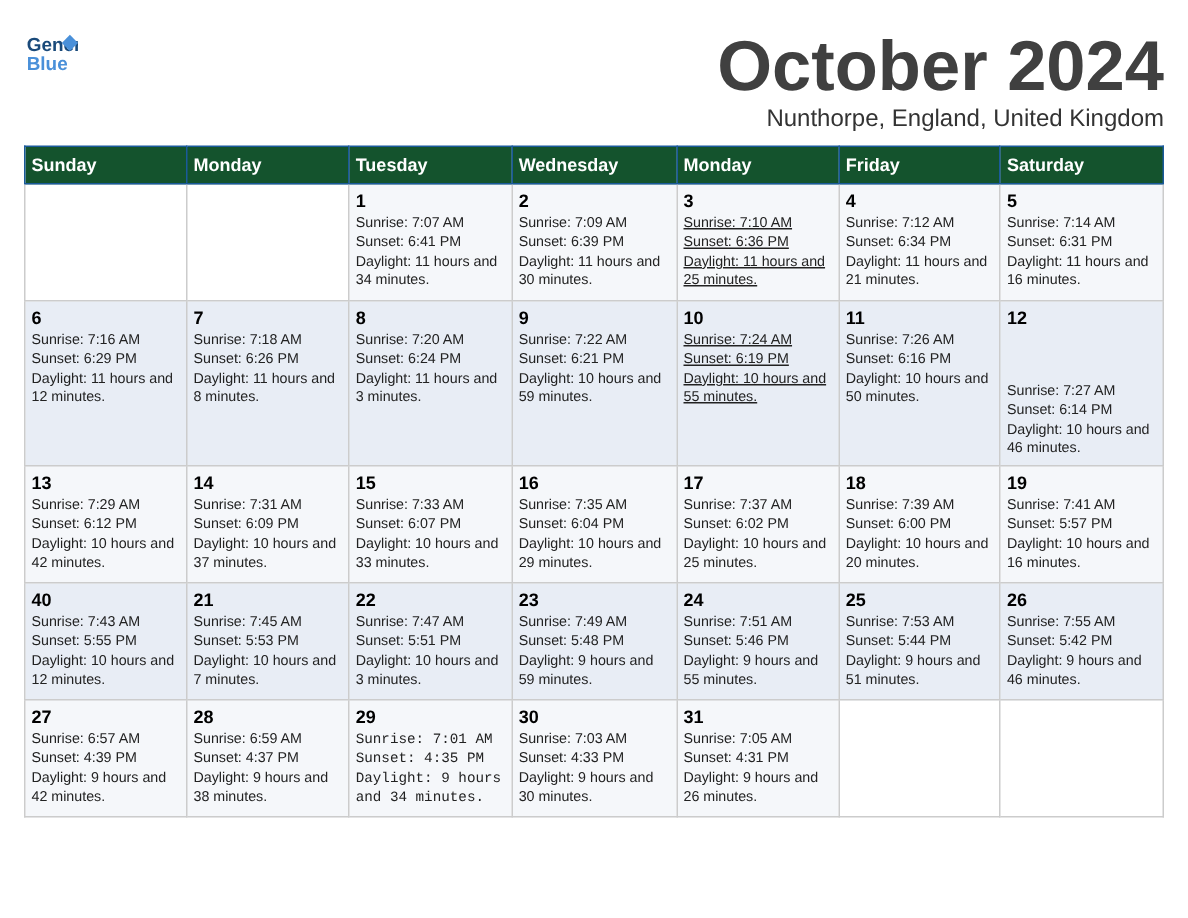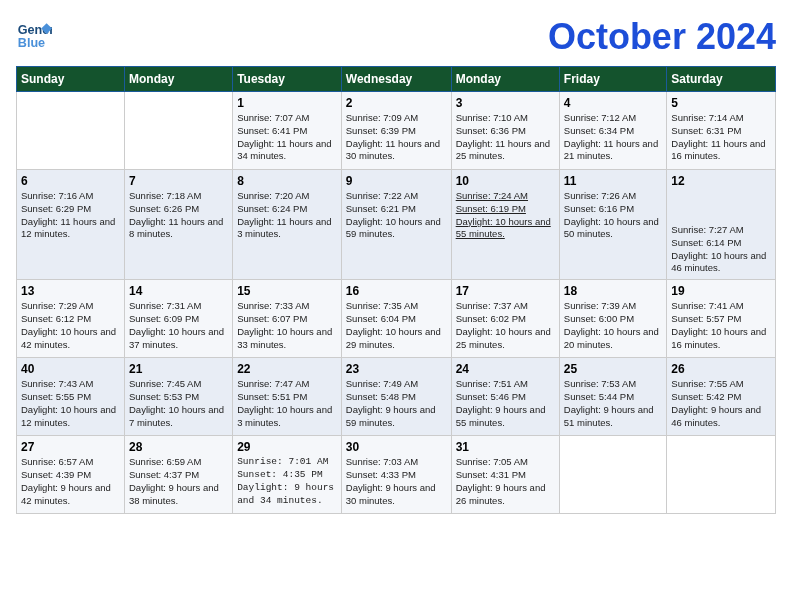--- a/index.html
+++ b/index.html
@@ -22,23 +22,23 @@
       gap: 4px;
     }
     .logo-icon {
       width: 36px;
       height: 36px;
     }
     .title-block {
       text-align: right;
     }
     .month-title {
-      font-size: 36px;
+      font-size: 47px;
       font-weight: bold;
-      color: #1d4ed8;
+      color: #404040;
     }
     .location {
       font-size: 16px;
       color: #333;
     }
     table {
       width: 100%;
       border-collapse: collapse;
       font-size: 10px;
     }
@@ -84,20 +84,21 @@
 <div class="header">
   <div class="logo">
     <svg class="logo-icon" viewBox="0 0 40 40">
       <text x="2" y="20" font-size="14" font-weight="bold" fill="#1a4a7a">General</text>
       <text x="2" y="34" font-size="14" font-weight="bold" fill="#4a90d9">Blue</text>
       <polygon points="34,8 40,14 34,20 28,14" fill="#4a90d9"></polygon>
     </svg>
   </div>
   <div class="title-block">
     <div class="month-title">October 2024</div>
+    <div class="location">Nunthorpe, England, United Kingdom</div>
   </div>
 </div>
 
 <table>
   <thead>
     <tr>
     <th>Sunday</th>
         <th>Monday</th>
         <th>Tuesday</th>
         <th>Wednesday</th>
@@ -117,21 +118,21 @@
 Daylight: 11 hours and 34 minutes.</div>
         </td>
         <td>
           <span class="day-number">2</span>
           <div class="day-info" style="white-space: pre-line;">Sunrise: 7:09 AM
 Sunset: 6:39 PM
 Daylight: 11 hours and 30 minutes.</div>
         </td>
         <td>
           <span class="day-number">3</span>
-          <div class="day-info" style="white-space: pre-line;">Sunrise: 7:10 AM
+          <div class="day-info" style="white-space: pre-line; text-decoration: underline;">Sunrise: 7:10 AM
 Sunset: 6:36 PM
 Daylight: 11 hours and 25 minutes.</div>
         </td>
         <td>
           <span class="day-number">4</span>
           <div class="day-info" style="white-space: pre-line;">Sunrise: 7:12 AM
 Sunset: 6:34 PM
 Daylight: 11 hours and 21 minutes.</div>
         </td>
         <td>

